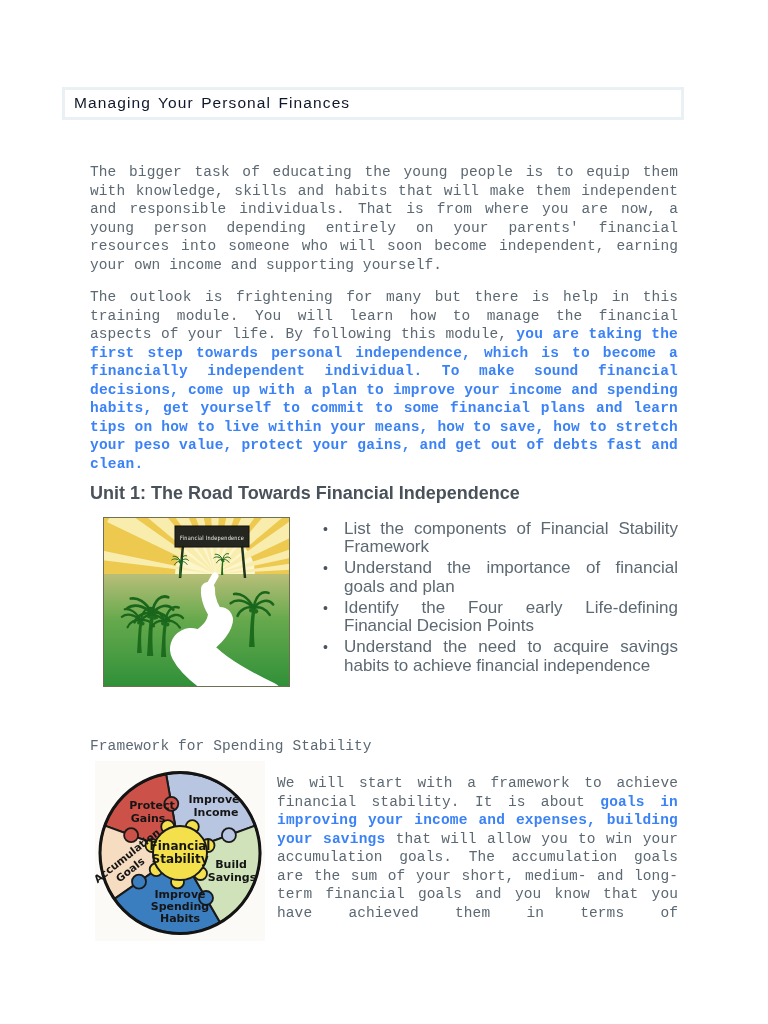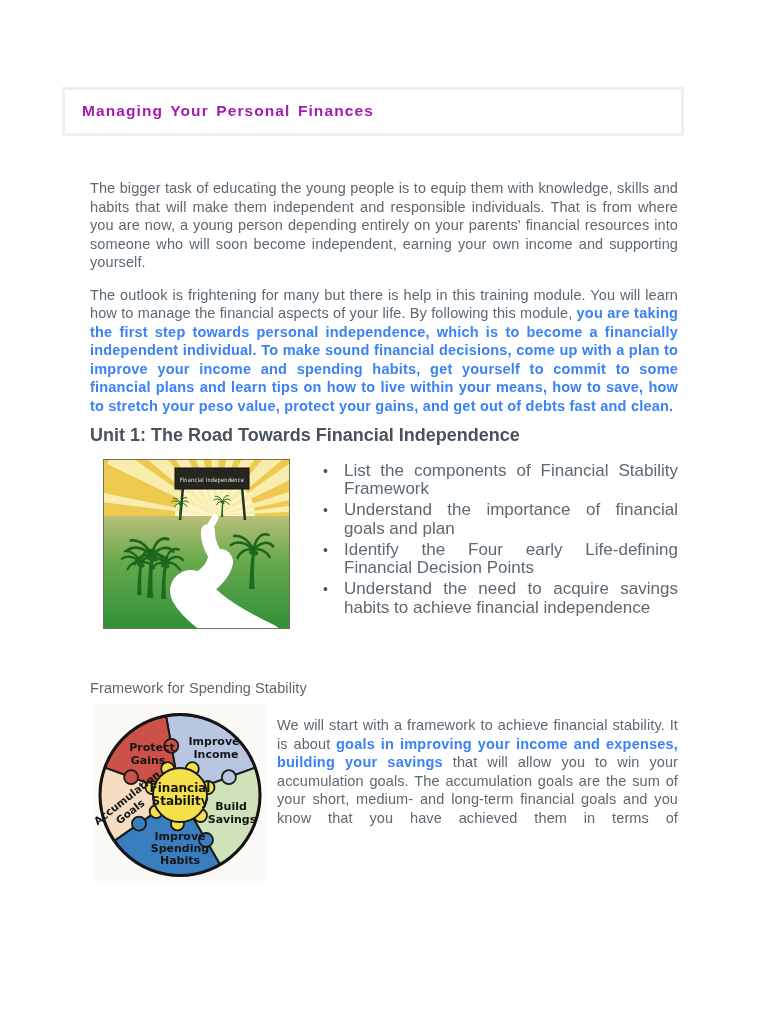--- a/index.html
+++ b/index.html
@@ -6,26 +6,26 @@
   .page{
     position:relative;width:768px;height:1024px;background:#ffffff;overflow:hidden;
     font-family:"Liberation Sans",sans-serif;color:#5c6872;
   }
   
   .title-box{
     margin:87px 0 0 62px;width:622px;box-sizing:border-box;
     border:3px solid #e9f1f5;background:#ffffff;padding:4px 9px 5px 9px;
   }
   .title-box h1{
-    margin:8px;font-size:15.5px;font-weight:bold;color:#a21caf;
+    margin:0;font-size:15.5px;font-weight:normal;color:#0f172a;
     letter-spacing:1.1px;word-spacing:2px;line-height:18px;
   }
   
   .content{margin-left:90px;width:588px;}
-  .content p{margin:14px 0 0 0;font-size:14.5px;line-height:18.5px;text-align:justify;letter-spacing:.1px;}
+  .content p{margin:14px 0 0 0;font-size:14.5px;line-height:18.5px;text-align:justify;letter-spacing:.1px;font-family:Liberation Mono, monospace;}
   .content p.first{margin-top:43px;}
   .content b{color:#3b82f6;letter-spacing:.2px;}
   h2.unit-heading{margin:11px 0 0 0;font-size:18px;line-height:18.5px;color:#49525b;font-weight:bold;}
   p.lead{margin:0 !important;}
   
   .lesson-row{display:flex;margin-top:14px;}
   .road-figure{flex:0 0 auto;margin-left:13px;width:187px;height:170px;}
   ul.objectives{
     list-style:none;flex:1 1 auto;margin:3px 0 0 0;padding:0 0 0 30px;
   }

